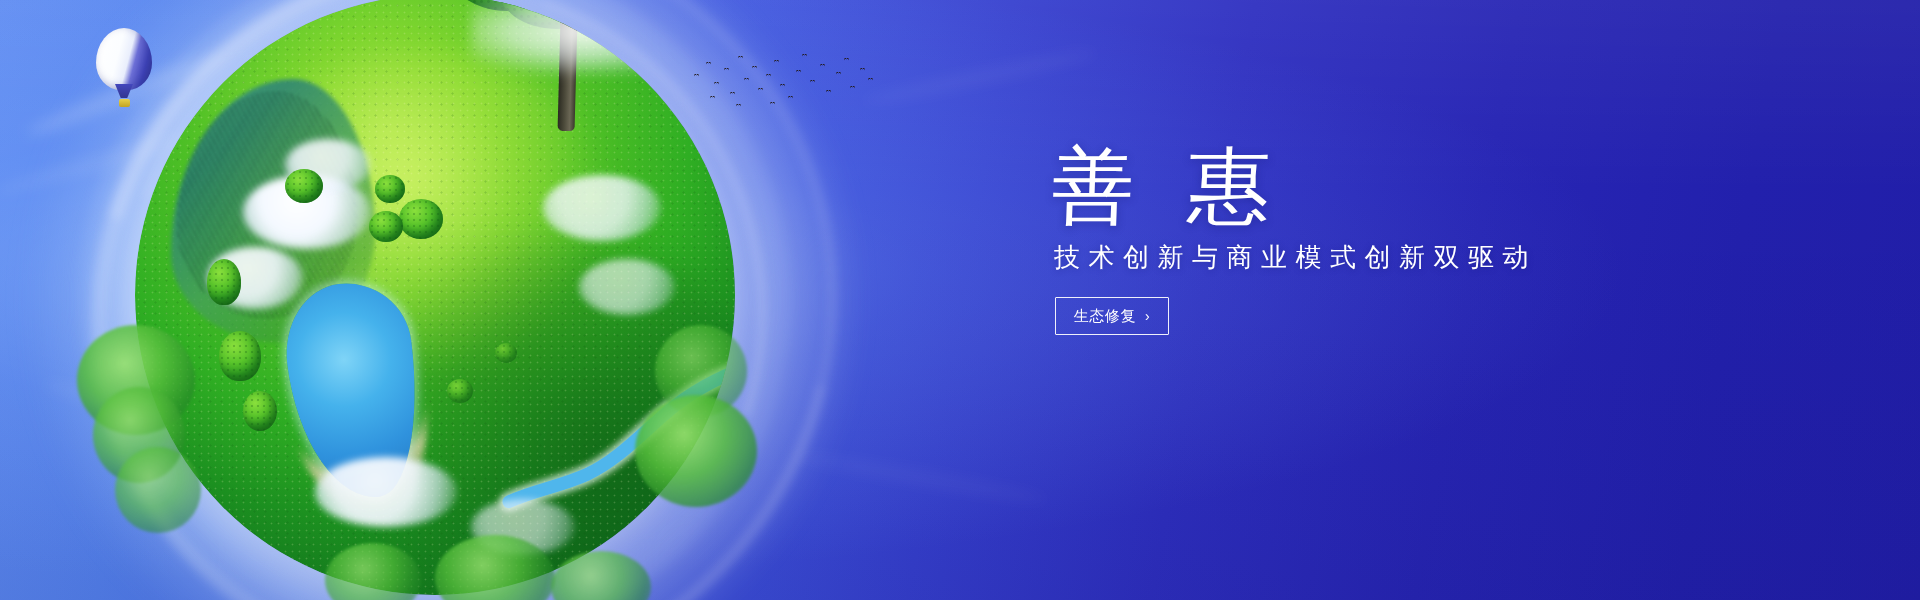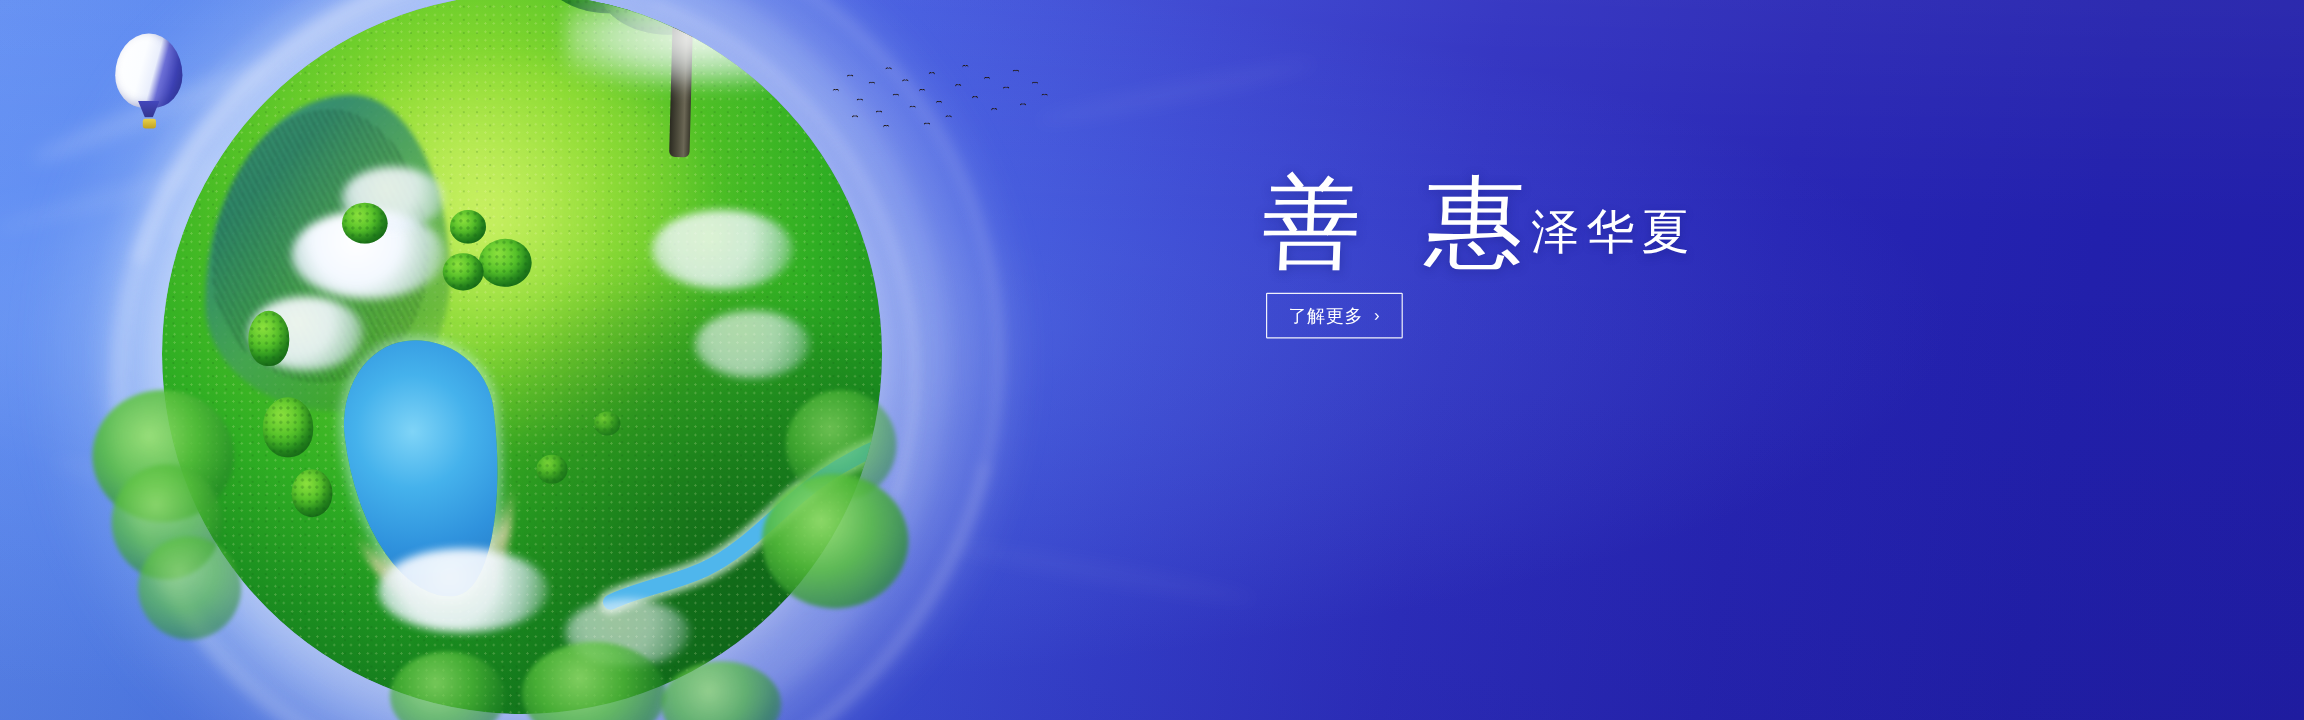--- a/index.html
+++ b/index.html
@@ -515,25 +515,25 @@
   </div>
 
   <div class="copy">
 
     <div class="headline">
       <span class="hl-group">
         <span class="hl-big">善</span>
       </span>
       <span class="hl-group">
         <span class="hl-big">惠</span>
-        <span class="hl-small">泽华夏</span>
       </span>
     </div>
 
+    <div class="subtitle">技术创新与商业模式创新双驱动</div>
 
 
     <button class="more-btn">
-      <span>了解更多</span>
+      <span>生态修复</span>
       <span class="chev">›</span>
     </button>
 
   </div>
 </div>
 
 </body></html>

